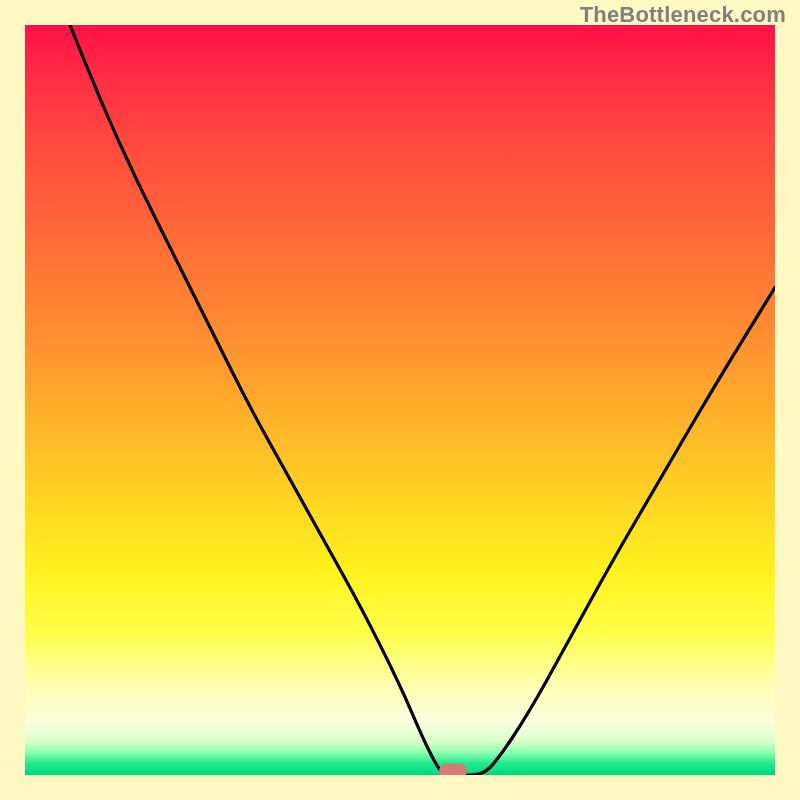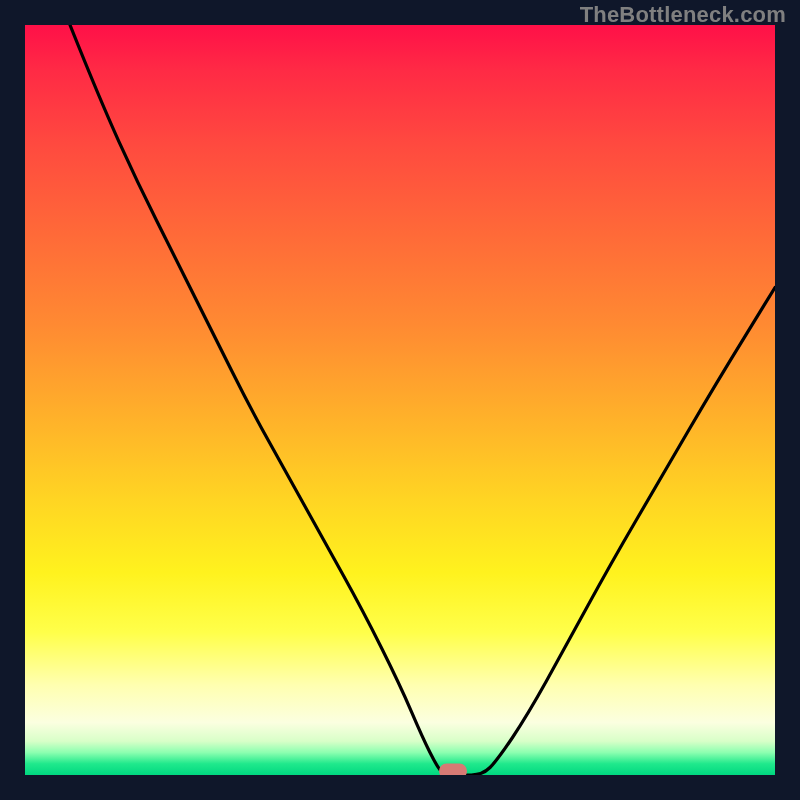--- a/index.html
+++ b/index.html
@@ -7,21 +7,21 @@
     padding: 0;
     width: 800px;
     height: 800px;
     background: #000;
     overflow: hidden;
   }
   .frame {
     position: relative;
     width: 800px;
     height: 800px;
-    background: #0f172a;
+    background: #fef9c3;
   }
   .watermark {
     position: absolute;
     top: 2px;
     right: 14px;
     font-family: Arial, Helvetica, sans-serif;
     font-size: 22px;
     font-weight: 600;
     color: #808080;
     letter-spacing: 0.2px;

